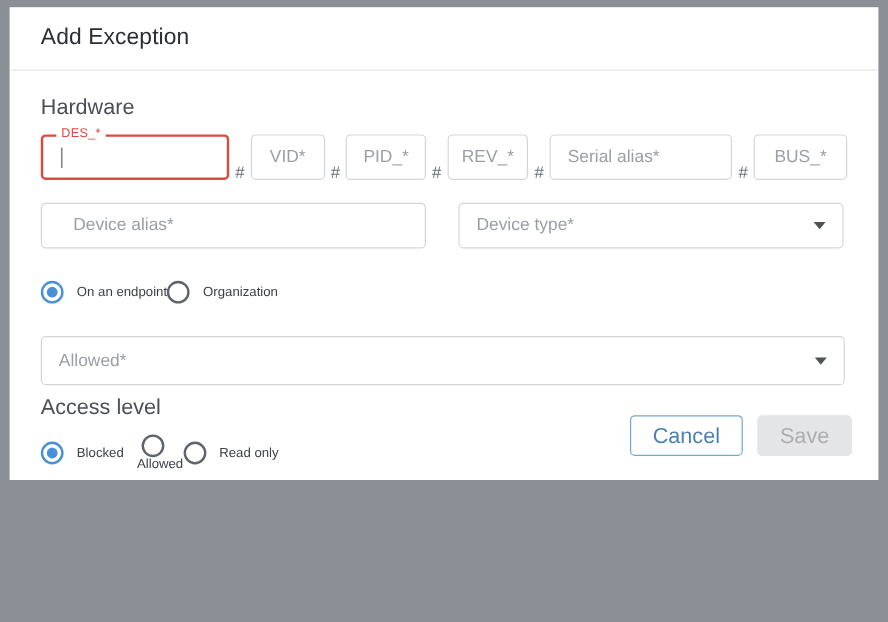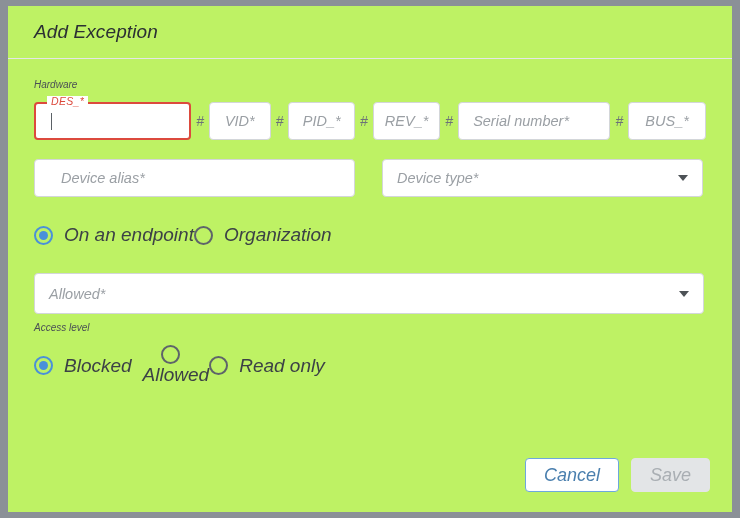--- a/index.html
+++ b/index.html
@@ -14,25 +14,24 @@
     font-family: "Liberation Sans", sans-serif;
     -webkit-font-smoothing: antialiased;
   }
 
   
   .dialog-frame {
     position: absolute;
     left: 8px;
     top: 6px;
     width: 724px;
-    height: 506px;
-    background: #bef264;
+    height: 394px;
+    background: #ffffff;
     box-sizing: border-box;
     overflow: hidden;
-    font-style: italic;
   }
 
   .dialog-header {
     height: 53px;
     border-bottom: 1px solid #e4e6e8;
     display: flex;
     align-items: center;
     padding: 0 0 0 26px;
     box-sizing: border-box;
   }
@@ -42,29 +41,29 @@
     letter-spacing: .1px;
   }
 
   .dialog-body {
     padding: 20px 26px 0 26px;
     box-sizing: border-box;
   }
 
   
   .section-label {
-    font-size: 10px;
+    font-size: 18px;
     color: #4a4f55;
     margin-bottom: 12px;
   }
 
   
   .hw-row {
     display: flex;
-    align-items: center;
+    align-items: flex-end;
     gap: 0;
   }
   .hash {
     font-size: 14px;
     color: #6d7378;
     padding: 0 5px;
     line-height: 1;
     user-select: none;
   }
 
@@ -167,21 +166,21 @@
     border-color: #4a90d9;
   }
   .radio.checked::after {
     content: "";
     width: 9px;
     height: 9px;
     border-radius: 50%;
     background: #4a90d9;
   }
   .radio-label {
-    font-size: 19px;
+    font-size: 11px;
     color: #3c4146;
     margin-left: 11px;
     white-space: nowrap;
   }
 
   
   .endpoint-wrap { margin-top: 27px; }
   .f-endpoint {
     width: 670px;
     height: 41px;
@@ -256,21 +255,21 @@
 
       <span class="hash">#</span>
 
       <div class="field f-rev">
         <span>REV_*</span>
       </div>
 
       <span class="hash">#</span>
 
       <div class="field f-ser">
-        <span>Serial number*</span>
+        <span>Serial alias*</span>
       </div>
 
       <span class="hash">#</span>
 
       <div class="field f-bus">
         <span>BUS_*</span>
       </div>
     </div>
 
     <div class="row2">

